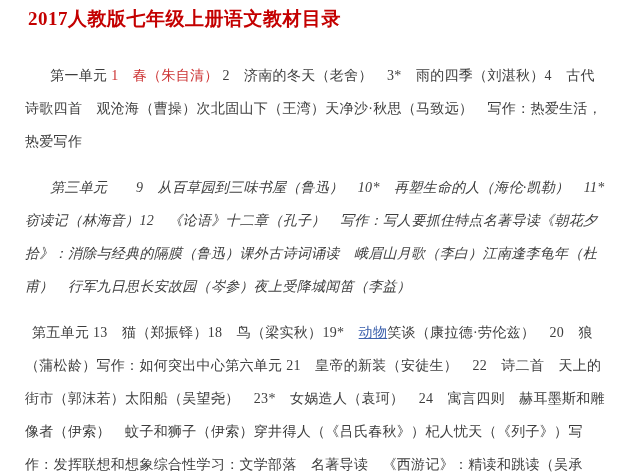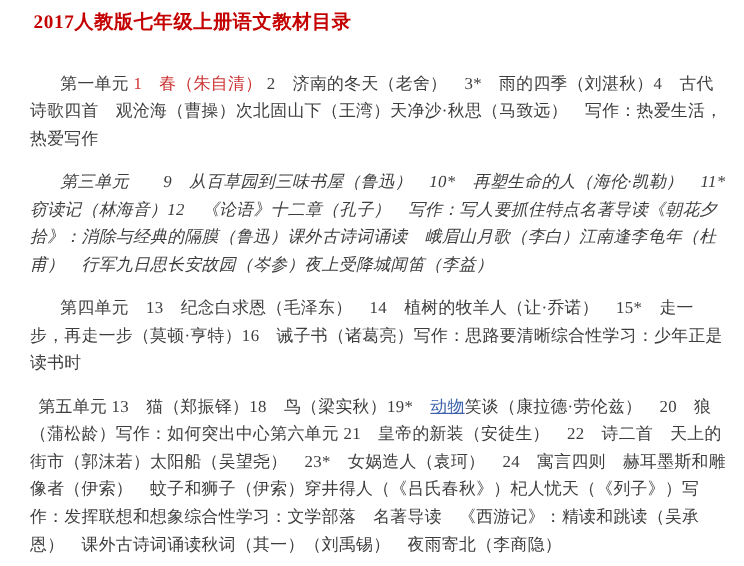--- a/index.html
+++ b/index.html
@@ -14,29 +14,29 @@
     position: relative;
     font-family: "Liberation Serif", "DejaVu Serif", serif;
   }
   .doc {
     width: 620px;
     height: 472px;
     position: relative;
   }
   .title {
     color: #c40000;
-    font-size: 16px;
+    font-size: 19px;
     font-weight: bold;
     margin: 8px 14px 0 28px;
     letter-spacing: 0.5px;
     line-height: 22px;
   }
   .para {
     font-size: 14px;
-    line-height: 23px;
+    line-height: 33px;
     color: #3d3d3d;
     margin: 0 14px 13px 25px;
     letter-spacing: 0.3px;
     word-break: break-all;
   }
   .p1 { margin-top: 29px; text-indent: 1.8em; }
   .p2 { text-indent: 2.7em; }
   .p3 { text-indent: 1.8em; font-style: italic; }
   .p4 { text-indent: 1.8em; }
   .p5 { text-indent: 0.5em; }
@@ -52,17 +52,16 @@
 
 <div class="doc">
 
   <h1 class="title">2017人教版七年级上册语文教材目录</h1>
 
   <p class="para p1"><span>第一单元 </span><span class="red">1　春（朱自清）</span><span> 2　济南的冬天（老舍）　3*　雨的四季（刘湛秋）4　古代诗歌四首　观沧海（曹操）次北固山下（王湾）天净沙·秋思（马致远）　写作：热爱生活，热爱写作</span></p>
 
 
   <p class="para p3"><span>第三单元　　9　从百草园到三味书屋（鲁迅）　10*　再塑生命的人（海伦·凯勒）　11*　窃读记（林海音）12　《论语》十二章（孔子）　写作：写人要抓住特点名著导读《朝花夕拾》：消除与经典的隔膜（鲁迅）课外古诗词诵读　峨眉山月歌（李白）江南逢李龟年（杜甫）　行军九日思长安故园（岑参）夜上受降城闻笛（李益）</span></p>
 
-  <p class="para p4"><span>第四单元　13　纪念白求恩（毛泽东）　14　植树的牧羊人（让·乔诺）　15*　走一步，再走一步（莫顿·亨特）16　诫子书（诸葛亮）写作：思路要清晰综合性学习：少年正是读书时</span></p>
 
   <p class="para p5"><span>第五单元 13　猫（郑振铎）18　鸟（梁实秋）19*　</span><a class="link">动物</a><span>笑谈（康拉德·劳伦兹）　20　狼（蒲松龄）写作：如何突出中心第六单元 21　皇帝的新装（安徒生）　22　诗二首　天上的街市（郭沫若）太阳船（吴望尧）　23*　女娲造人（袁珂）　24　寓言四则　赫耳墨斯和雕像者（伊索）　蚊子和狮子（伊索）穿井得人（《吕氏春秋》）杞人忧天（《列子》）写作：发挥联想和想象综合性学习：文学部落　名著导读　《西游记》：精读和跳读（吴承恩）　课外古诗词诵读秋词（其一）（刘禹锡）　夜雨寄北（李商隐）</span></p>
 
 </div>
 
 </body></html>

